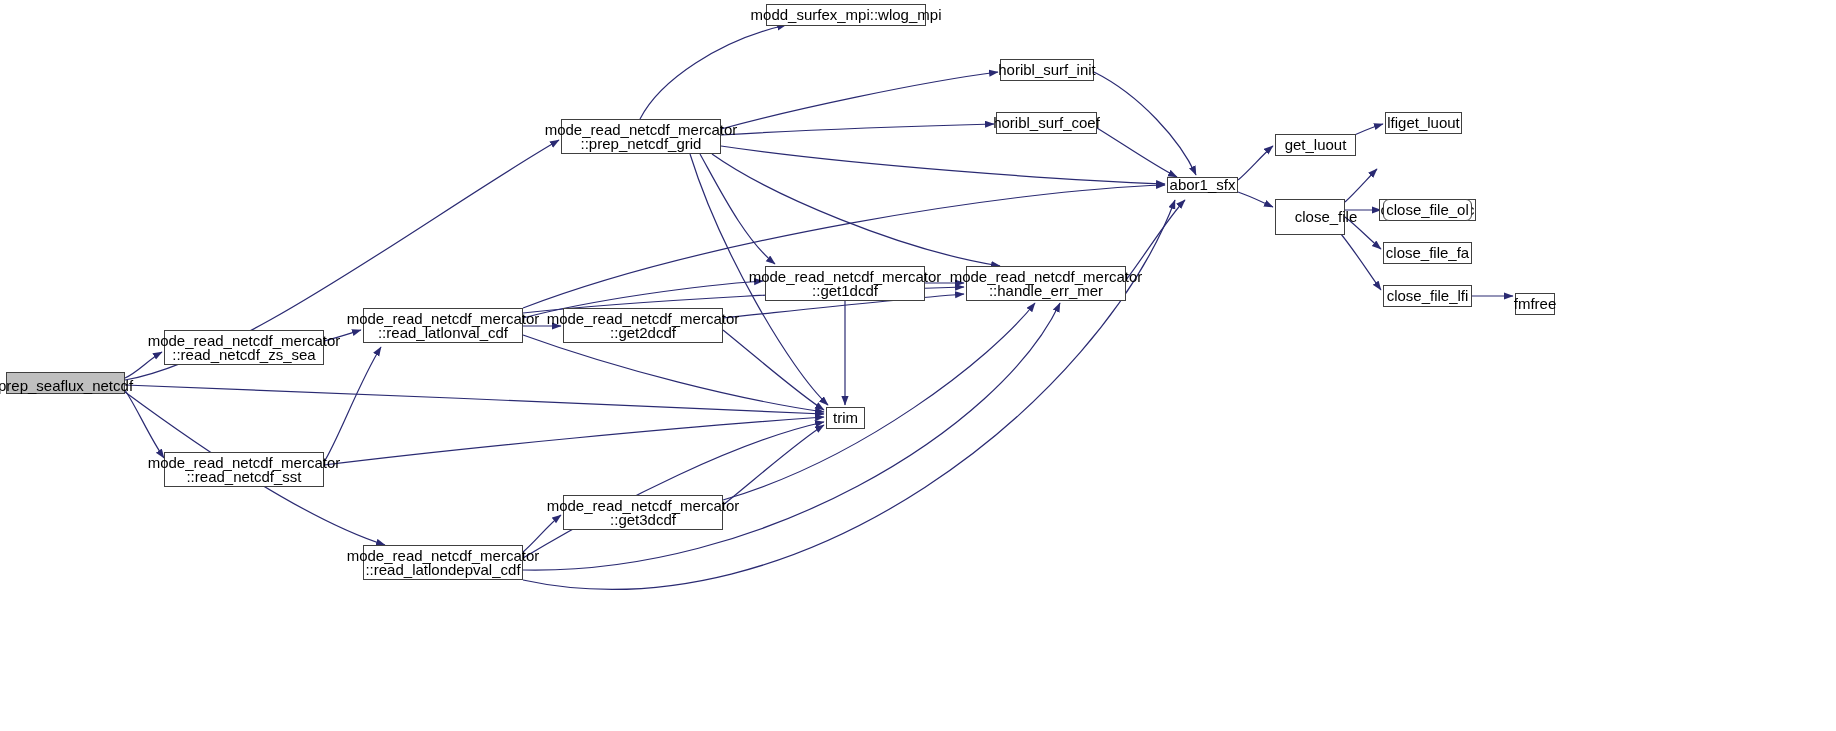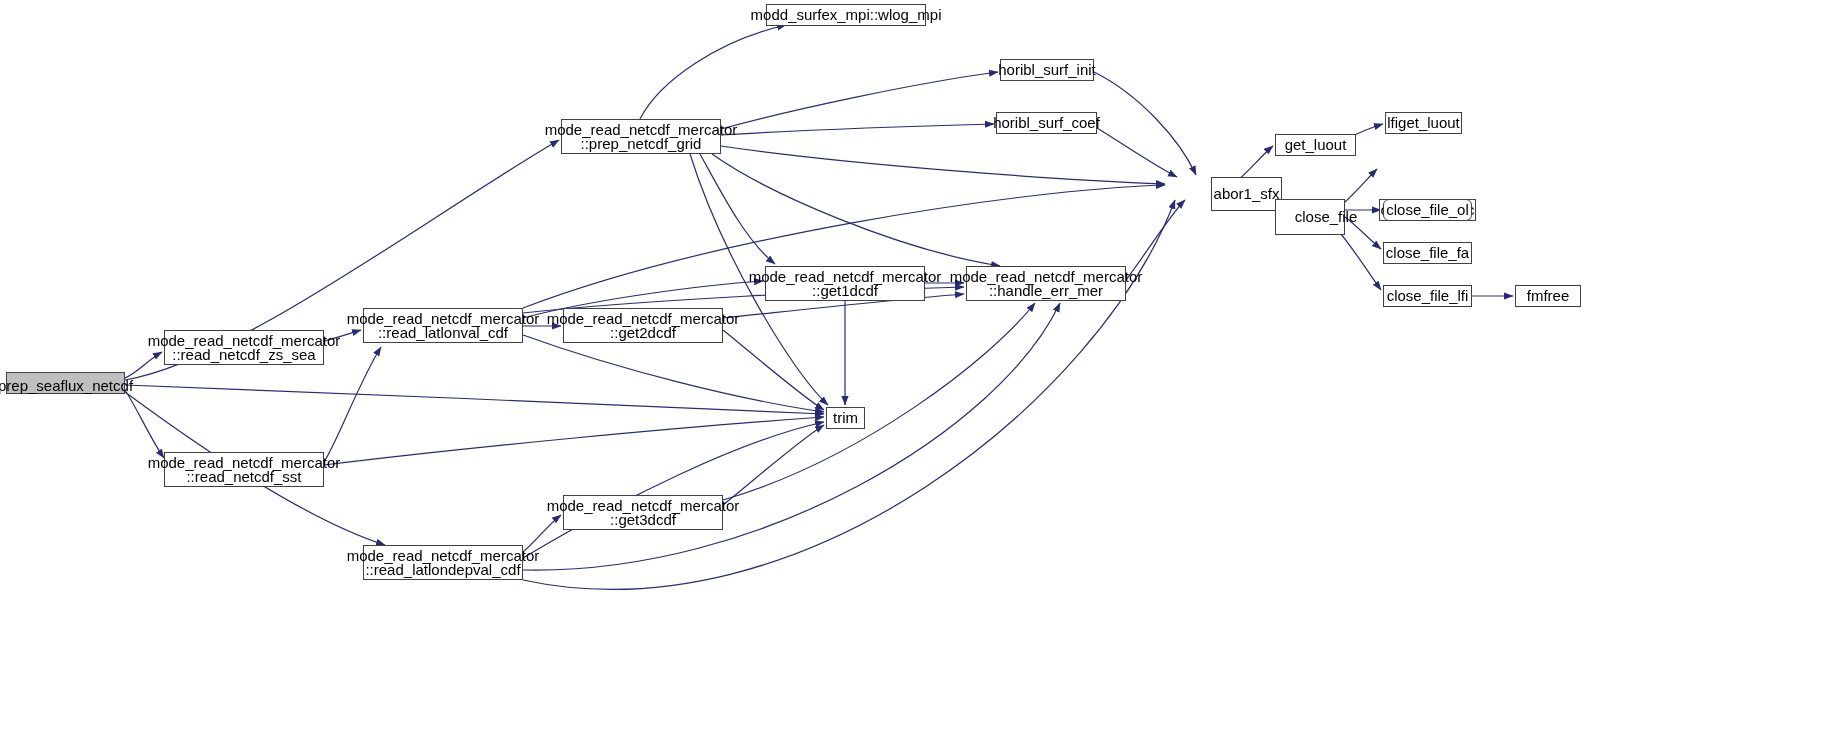--- a/index.html
+++ b/index.html
@@ -119,23 +119,23 @@
       <div class="node" style="left: 563px; top: 495px; width: 160px; height: 35px;"><span class="lbl">mode_read_netcdf_mercator
 ::get3dcdf</span></div>
       <div class="node" style="left: 765px; top: 266px; width: 160px; height: 35px;"><span class="lbl">mode_read_netcdf_mercator
 ::get1dcdf</span></div>
       <div class="node" style="left: 966px; top: 266px; width: 160px; height: 35px;"><span class="lbl">mode_read_netcdf_mercator
 ::handle_err_mer</span></div>
       <div class="node" style="left: 826px; top: 407px; width: 39px; height: 22px;"><span class="lbl">trim</span></div>
       <div class="node" style="left: 766px; top: 4px; width: 160px; height: 22px;"><span class="lbl">modd_surfex_mpi::wlog_mpi</span></div>
       <div class="node" style="left: 1000px; top: 59px; width: 94px; height: 22px;"><span class="lbl">horibl_surf_init</span></div>
       <div class="node" style="left: 996px; top: 112px; width: 101px; height: 22px;"><span class="lbl">horibl_surf_coef</span></div>
-      <div class="node" style="left: 1167px; top: 177px; width: 71px; height: 34px; margin-left: 44px;"><span class="lbl">abor1_sfx</span></div>
+      <div class="node" style="left: 1167px; top: 177px; width: 71px; height: 16px;"><span class="lbl">abor1_sfx</span></div>
       <div class="node" style="left: 1275px; top: 134px; width: 81px; height: 22px;"><span class="lbl">get_luout</span></div>
       <div class="node" style="left: 1275px; top: 199px; width: 70px; height: 36px; padding-left: 32px;"><span class="lbl">close_file</span></div>
       <div class="node" style="left: 1385px; top: 112px; width: 77px; height: 22px;"><span class="lbl">lfiget_luout</span></div>
       <div class="node" style="left: 1379px; top: 155px; width: 97px; height: 22px; margin-top: 44px;"><span class="lbl">close_file_asc</span></div>
       <div class="node" style="left: 1383px; top: 199px; width: 89px; height: 22px; border-radius: 6px;"><span class="lbl">close_file_ol</span></div>
       <div class="node" style="left: 1383px; top: 242px; width: 89px; height: 22px;"><span class="lbl">close_file_fa</span></div>
       <div class="node" style="left: 1383px; top: 285px; width: 89px; height: 22px;"><span class="lbl">close_file_lfi</span></div>
-      <div class="node" style="left: 1515px; top: 285px; width: 66px; height: 22px;"><span class="lbl">fmfree</span></div>
+      <div class="node" style="left: 1515px; top: 293px; width: 40px; height: 22px;"><span class="lbl">fmfree</span></div>
     </div>
 </div>
 
 </body></html>

